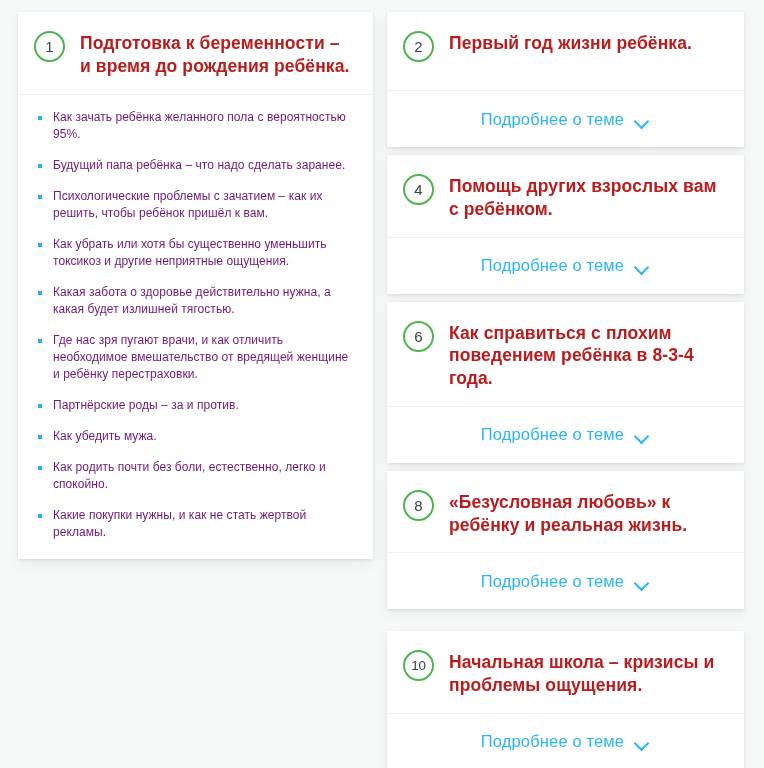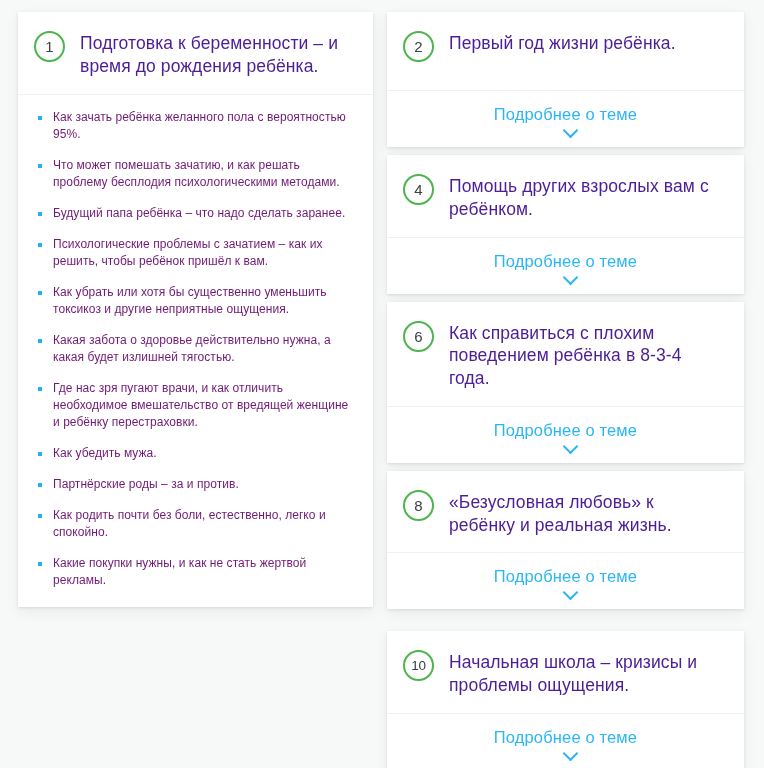--- a/index.html
+++ b/index.html
@@ -66,25 +66,26 @@
     justify-content: center;
     color: #3c4043;
     font-size: 15px;
     line-height: 1;
     margin-top: 1px;
   }
   .num-circle.wide { font-size: 13.5px; letter-spacing: -0.3px; }
 
   .card-title {
     margin-left: 15px;
-    color: #4c1d95;
+    color: #b91c1c;
     font-size: 17.5px;
     line-height: 1.30;
     letter-spacing: 0.1px;
     padding-top: 2px;
+    font-weight: bold;
   }
 
   
   .divider {
     height: 1px;
     background: #f0f1f2;
     width: 100%;
   }
 
   
@@ -115,21 +116,20 @@
 
   
   .card-foot {
     height: 56px;
     display: flex;
     align-items: center;
     justify-content: center;
     background: #ffffff;
     cursor: pointer;
     user-select: none;
-    flex-direction: column;
   }
   .card-foot .link-text {
     color: #2ab6f5;
     font-size: 16.5px;
     letter-spacing: 0.15px;
   }
   .chev {
     display: inline-block;
     margin-left: 11px;
     width: 15px;
@@ -163,28 +163,27 @@
 
         <div class="card-head">
           <div class="num-circle">1</div>
           <div class="card-title">Подготовка к беременности – и время до рождения ребёнка.</div>
         </div>
 
         <div class="divider"></div>
 
         <ul class="bullets">
           <li>Как зачать ребёнка желанного пола с вероятностью 95%.</li>
-          <li>Что может помешать зачатию, и как решать проблему бесплодия психологическими методами.</li>
           <li>Будущий папа ребёнка – что надо сделать заранее.</li>
           <li>Психологические проблемы с зачатием – как их решить, чтобы ребёнок пришёл к вам.</li>
           <li>Как убрать или хотя бы существенно уменьшить токсикоз и другие неприятные ощущения.</li>
           <li>Какая забота о здоровье действительно нужна, а какая будет излишней тягостью.</li>
           <li>Где нас зря пугают врачи, и как отличить необходимое вмешательство от вредящей женщине и ребёнку перестраховки.</li>
+          <li>Партнёрские роды – за и против.</li>
           <li>Как убедить мужа.</li>
-          <li>Партнёрские роды – за и против.</li>
           <li>Как родить почти без боли, естественно, легко и спокойно.</li>
           <li>Какие покупки нужны, и как не стать жертвой рекламы.</li>
         </ul>
 
       </div>
     </div>
 
     <div class="col col-right">
 
       <div class="card">

